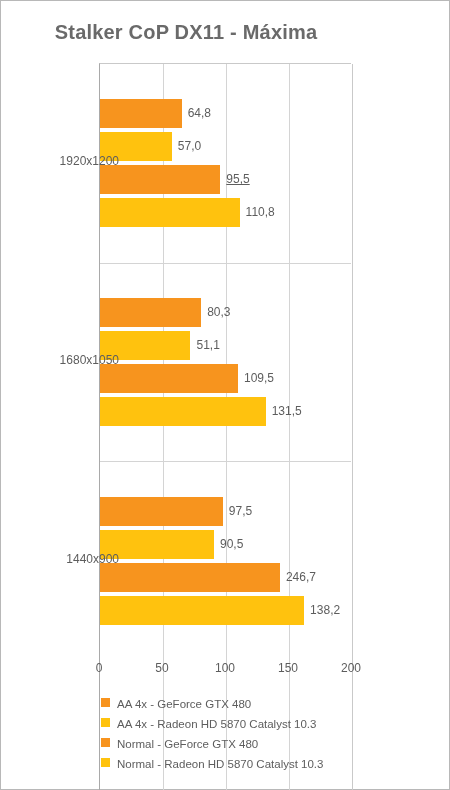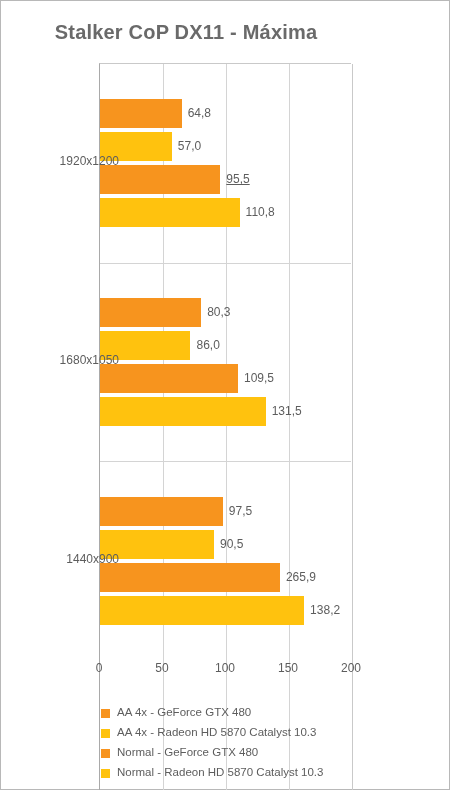--- a/index.html
+++ b/index.html
@@ -114,21 +114,21 @@
 
   
   .legend {
     position: absolute;
     left: 100px;
     top: 697px;
     width: 330px;
   }
   .legend-row {
     display: flex;
-    align-items: flex-end;
+    align-items: flex-start;
     height: 20px;
   }
   .legend-swatch {
     width: 9px;
     height: 9px;
     margin-right: 7px;
     flex: 0 0 auto;
   }
   .legend-label {
     font-size: 11.5px;
@@ -153,32 +153,32 @@
       <div class="bar" style="left: 0px; top: 68.3333px; width: 71.82px; background: rgb(255, 194, 14);"></div>
       <div class="bar-value" style="left: 77.82px; top: 68.3333px;">57,0</div>
       <div class="bar" style="left: 0px; top: 101.333px; width: 120.33px; background: rgb(247, 148, 30);"></div>
       <div class="bar-value" style="left: 126.33px; top: 101.333px; text-decoration: underline;">95,5</div>
       <div class="bar" style="left: 0px; top: 134.333px; width: 139.608px; background: rgb(255, 194, 14);"></div>
       <div class="bar-value" style="left: 145.608px; top: 134.333px;">110,8</div>
       <div class="group-sep" style="top: 198.667px;"></div>
       <div class="bar" style="left: 0px; top: 234px; width: 101.178px; background: rgb(247, 148, 30);"></div>
       <div class="bar-value" style="left: 107.178px; top: 234px;">80,3</div>
       <div class="bar" style="left: 0px; top: 267px; width: 90.468px; background: rgb(255, 194, 14);"></div>
-      <div class="bar-value" style="left: 96.468px; top: 267px;">86,0</div>
+      <div class="bar-value" style="left: 96.468px; top: 267px;">51,1</div>
       <div class="bar" style="left: 0px; top: 300px; width: 137.97px; background: rgb(247, 148, 30);"></div>
       <div class="bar-value" style="left: 143.97px; top: 300px;">109,5</div>
       <div class="bar" style="left: 0px; top: 333px; width: 165.69px; background: rgb(255, 194, 14);"></div>
       <div class="bar-value" style="left: 171.69px; top: 333px;">131,5</div>
       <div class="group-sep" style="top: 397.333px;"></div>
       <div class="bar" style="left: 0px; top: 432.667px; width: 122.85px; background: rgb(247, 148, 30);"></div>
       <div class="bar-value" style="left: 128.85px; top: 432.667px;">97,5</div>
       <div class="bar" style="left: 0px; top: 465.667px; width: 114.03px; background: rgb(255, 194, 14);"></div>
       <div class="bar-value" style="left: 120.03px; top: 465.667px;">90,5</div>
       <div class="bar" style="left: 0px; top: 498.667px; width: 179.928px; background: rgb(247, 148, 30);"></div>
-      <div class="bar-value" style="left: 185.928px; top: 498.667px;">265,9</div>
+      <div class="bar-value" style="left: 185.928px; top: 498.667px;">246,7</div>
       <div class="bar" style="left: 0px; top: 531.667px; width: 204.12px; background: rgb(255, 194, 14);"></div>
       <div class="bar-value" style="left: 210.12px; top: 531.667px;">138,2</div>
     </div>
 
   <div class="y-axis-labels" id="ylabels">
       <div class="cat-label" style="top: 91.3333px;">1920x1200</div>
       <div class="cat-label" style="top: 290px; margin-left: 7px;">1680x1050</div>
       <div class="cat-label" style="top: 488.667px;">1440x900</div>
     </div>
 

